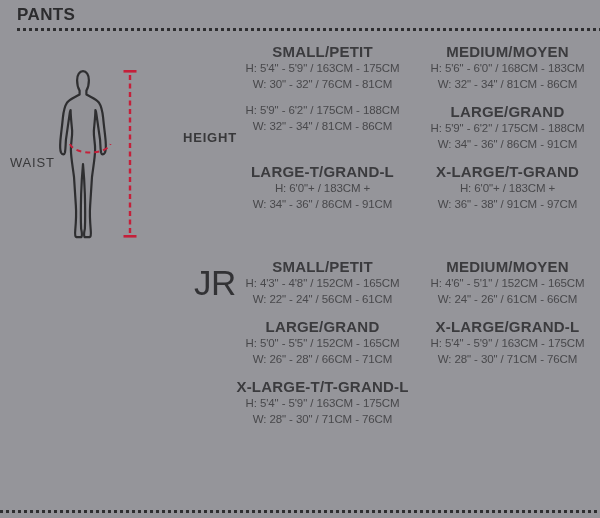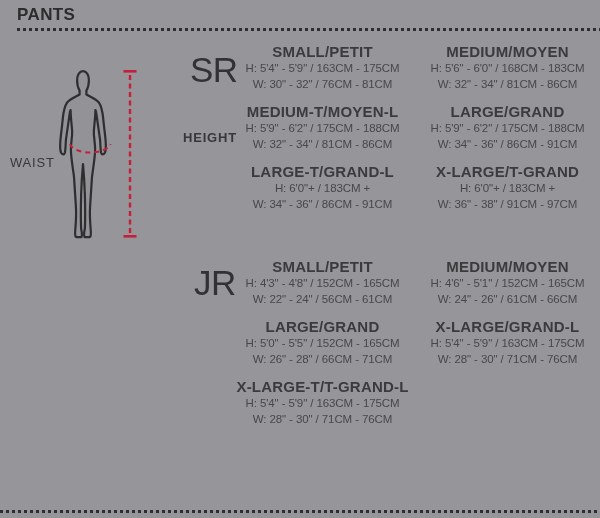--- a/index.html
+++ b/index.html
@@ -86,34 +86,32 @@
     <g>
       <rect x="123.5" y="10" width="13" height="2.6" fill="#c4203a"></rect>
       <line x1="130" y1="15" x2="130" y2="174" stroke="#c4203a" stroke-width="2.4" stroke-dasharray="5 3.5"></line>
       <rect x="123.5" y="175" width="13" height="2.6" fill="#c4203a"></rect>
     </g>
   </svg>
 
   <div id="waist-label">WAIST</div>
   <div id="height-label">HEIGHT</div>
 
-  <div id="sr-label" class="section-label">SR</div>
   <div id="sr-grid" class="size-grid">
     <div class="size-cell">
       <div class="size-title">SMALL/PETIT</div>
       <div class="size-line">H: 5'4" - 5'9" / 163CM - 175CM</div>
       <div class="size-line">W: 30" - 32" / 76CM - 81CM</div>
     </div>
     <div class="size-cell">
       <div class="size-title">MEDIUM/MOYEN</div>
       <div class="size-line">H: 5'6" - 6'0" / 168CM - 183CM</div>
       <div class="size-line">W: 32" - 34" / 81CM - 86CM</div>
     </div>
     <div class="size-cell">
-      <div class="size-title">MEDIUM-T/MOYEN-L</div>
       <div class="size-line">H: 5'9" - 6'2" / 175CM - 188CM</div>
       <div class="size-line">W: 32" - 34" / 81CM - 86CM</div>
     </div>
     <div class="size-cell">
       <div class="size-title">LARGE/GRAND</div>
       <div class="size-line">H: 5'9" - 6'2" / 175CM - 188CM</div>
       <div class="size-line">W: 34" - 36" / 86CM - 91CM</div>
     </div>
     <div class="size-cell">
       <div class="size-title">LARGE-T/GRAND-L</div>

